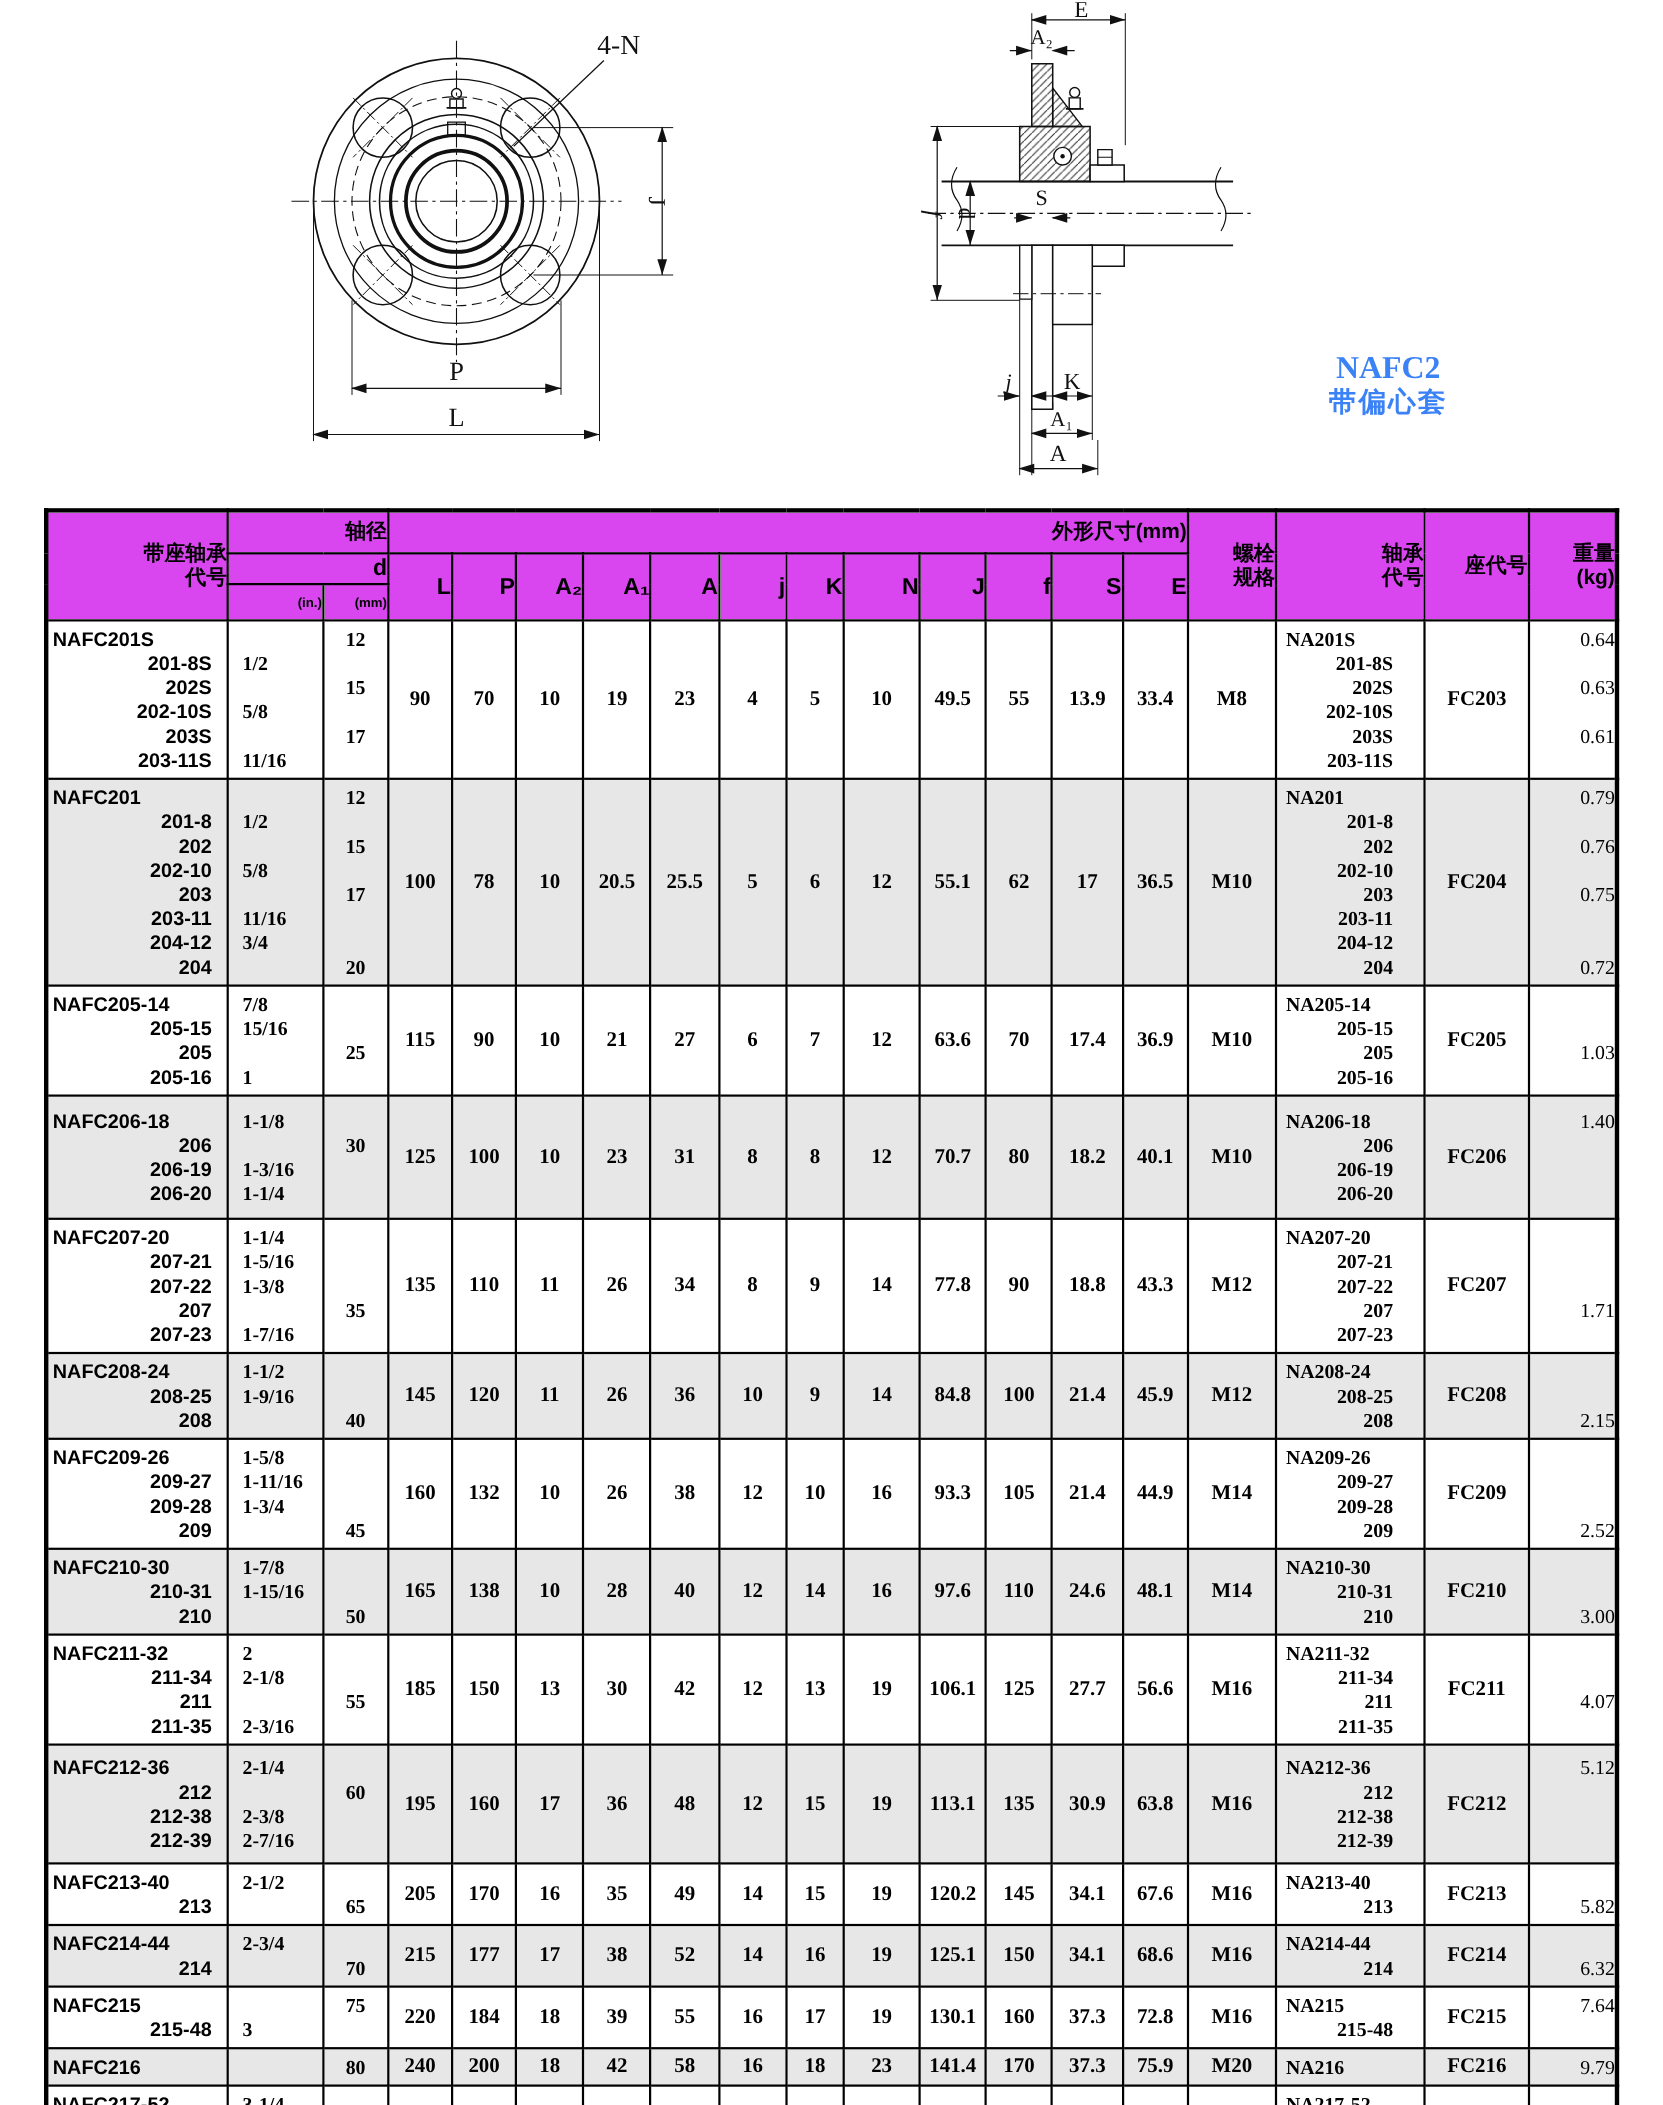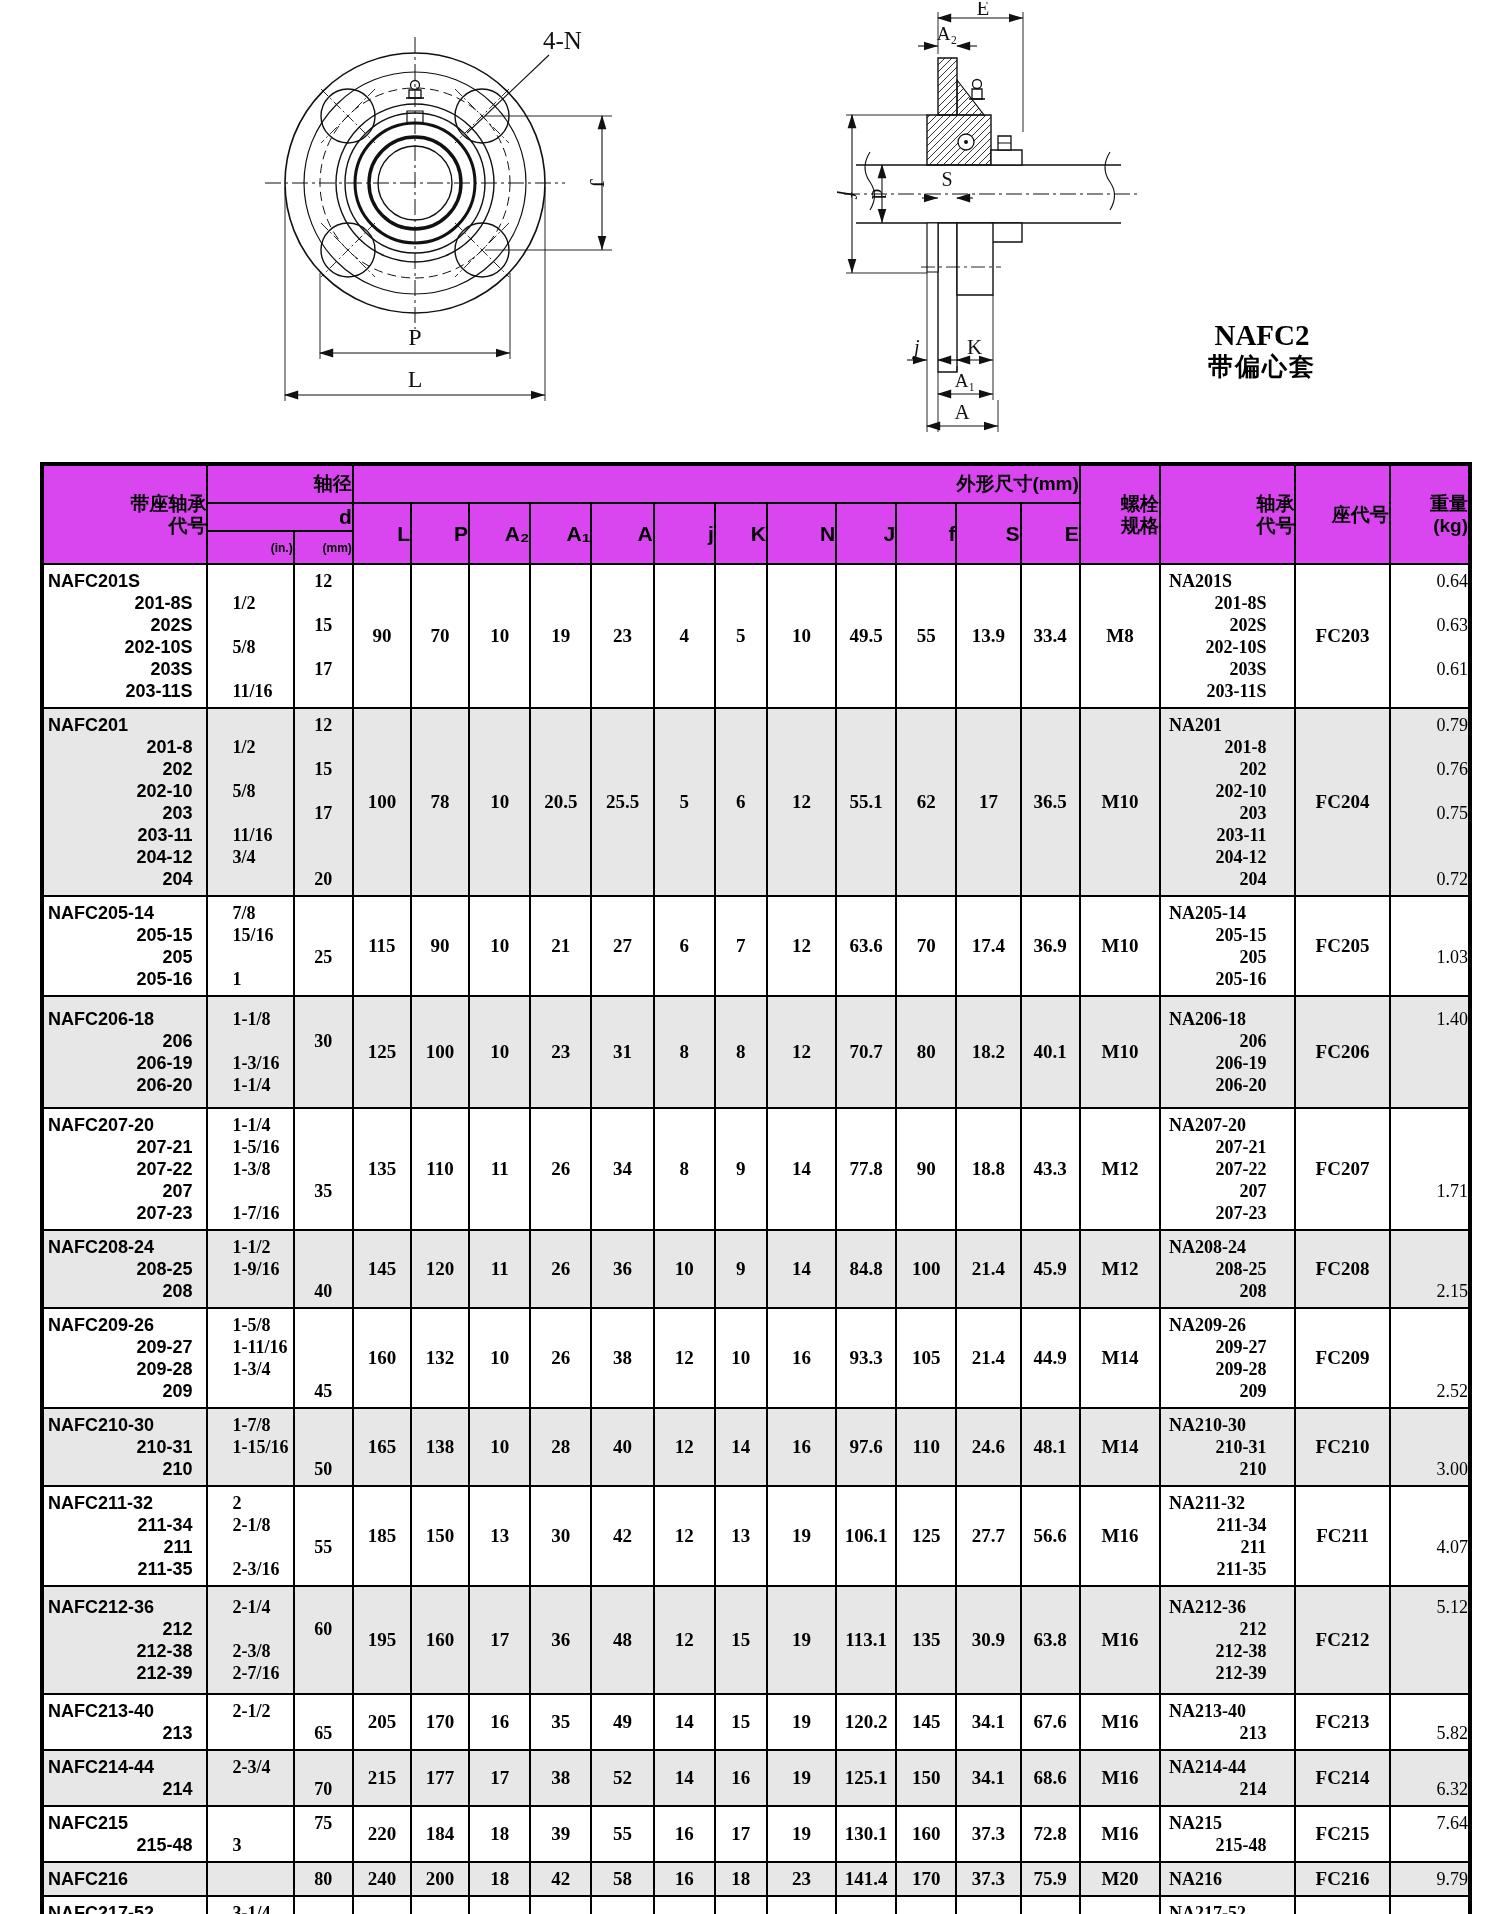--- a/index.html
+++ b/index.html
@@ -23,21 +23,21 @@
   .hr3 th{height:31px;}
   .h-cn{font-size:19px;line-height:22px;}
   .h-letter{font-size:21px;font-family:"Liberation Sans","DejaVu Sans",sans-serif;}
   .h-unit{font-size:12px;font-weight:bold;}
   tbody td{vertical-align:middle;background:#fff;}
   tr.shade td{background:#e7e7e7;}
   td.codes div{line-height:22px;font-weight:bold;font-size:18px;white-space:nowrap;}
   td.codes .lead{text-align:left;padding-left:4px;}
   td.codes .sub{text-align:right;padding-right:14px;}
   td.incol div{line-height:22px;font-family:"Liberation Serif","DejaVu Serif",serif;
-        font-weight:bold;font-size:18px;text-align:left;padding-left:24px;white-space:nowrap;}
+        font-weight:bold;font-size:18px;text-align:left;padding-left:12px;white-space:nowrap;}
   td.mmcol div{line-height:22px;font-family:"Liberation Serif","DejaVu Serif",serif;
         font-weight:bold;font-size:18px;text-align:center;}
   td.dim,td.bolt,td.fc{font-family:"Liberation Serif","DejaVu Serif",serif;font-weight:bold;
         font-size:19px;text-align:center;}
   td.bearing div{line-height:22px;font-family:"Liberation Serif","DejaVu Serif",serif;
         font-weight:bold;font-size:18px;white-space:nowrap;}
   td.bearing .b-lead{text-align:left;padding-left:8px;}
   td.bearing .b-sub{text-align:right;padding-right:28px;}
   td.wt div{line-height:22px;font-family:"Liberation Serif","DejaVu Serif",serif;
         font-size:18px;text-align:right;}
@@ -188,21 +188,21 @@
     <text x="141" y="352" font-size="21">K</text>
     <line x1="131" y1="358" x2="167" y2="358" stroke="#111" stroke-width="1.1" marker-start="url(#bS)" marker-end="url(#bE)"></line>
 
     <text x="139" y="385" font-size="19" text-anchor="middle">A₁</text>
     <line x1="112" y1="392" x2="167" y2="392" stroke="#111" stroke-width="1.1" marker-start="url(#bS)" marker-end="url(#bE)"></line>
 
     <text x="136" y="417" font-size="21" text-anchor="middle">A</text>
     <line x1="101" y1="424" x2="172" y2="424" stroke="#111" stroke-width="1.1" marker-start="url(#bS)" marker-end="url(#bE)"></line>
   </svg>
 
-  <div class="series-label" style="color:#000000">
+  <div class="series-label" style="color:#3b82f6">
     <div class="l1">NAFC2</div>
     <div class="l2">带偏心套</div>
   </div>
 
   <div class="tbl-wrap">
     <table>
       <colgroup>
         <col style="width:165px">
           <col style="width:86px">
           <col style="width:59px">

